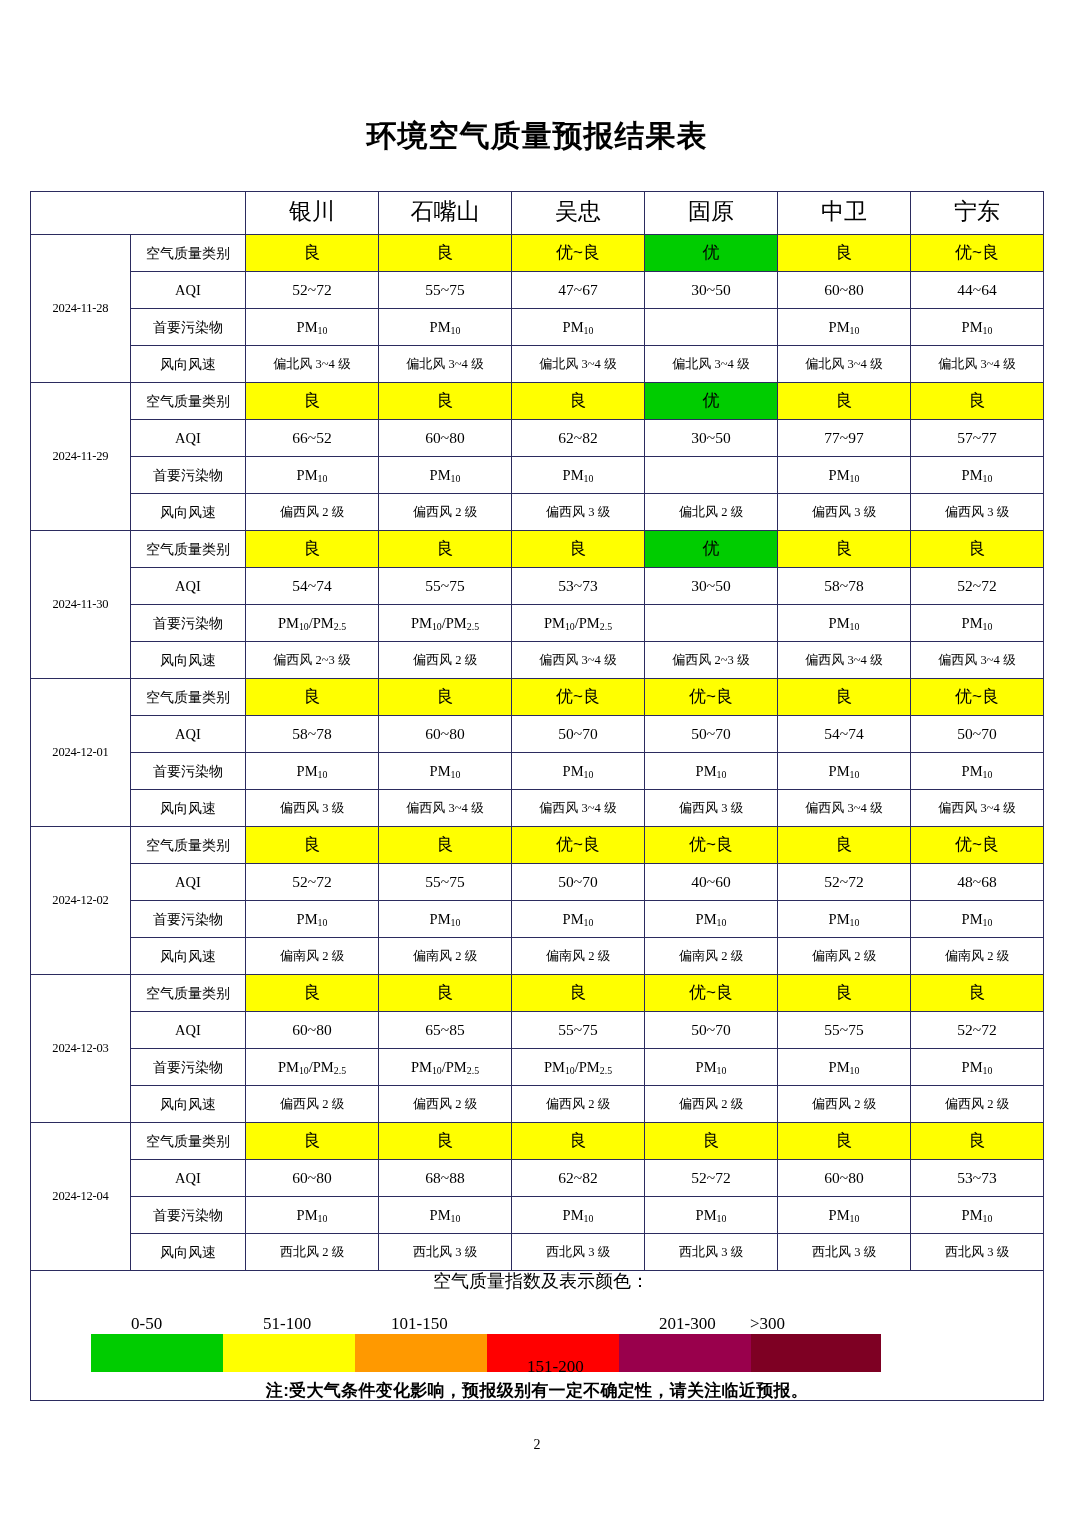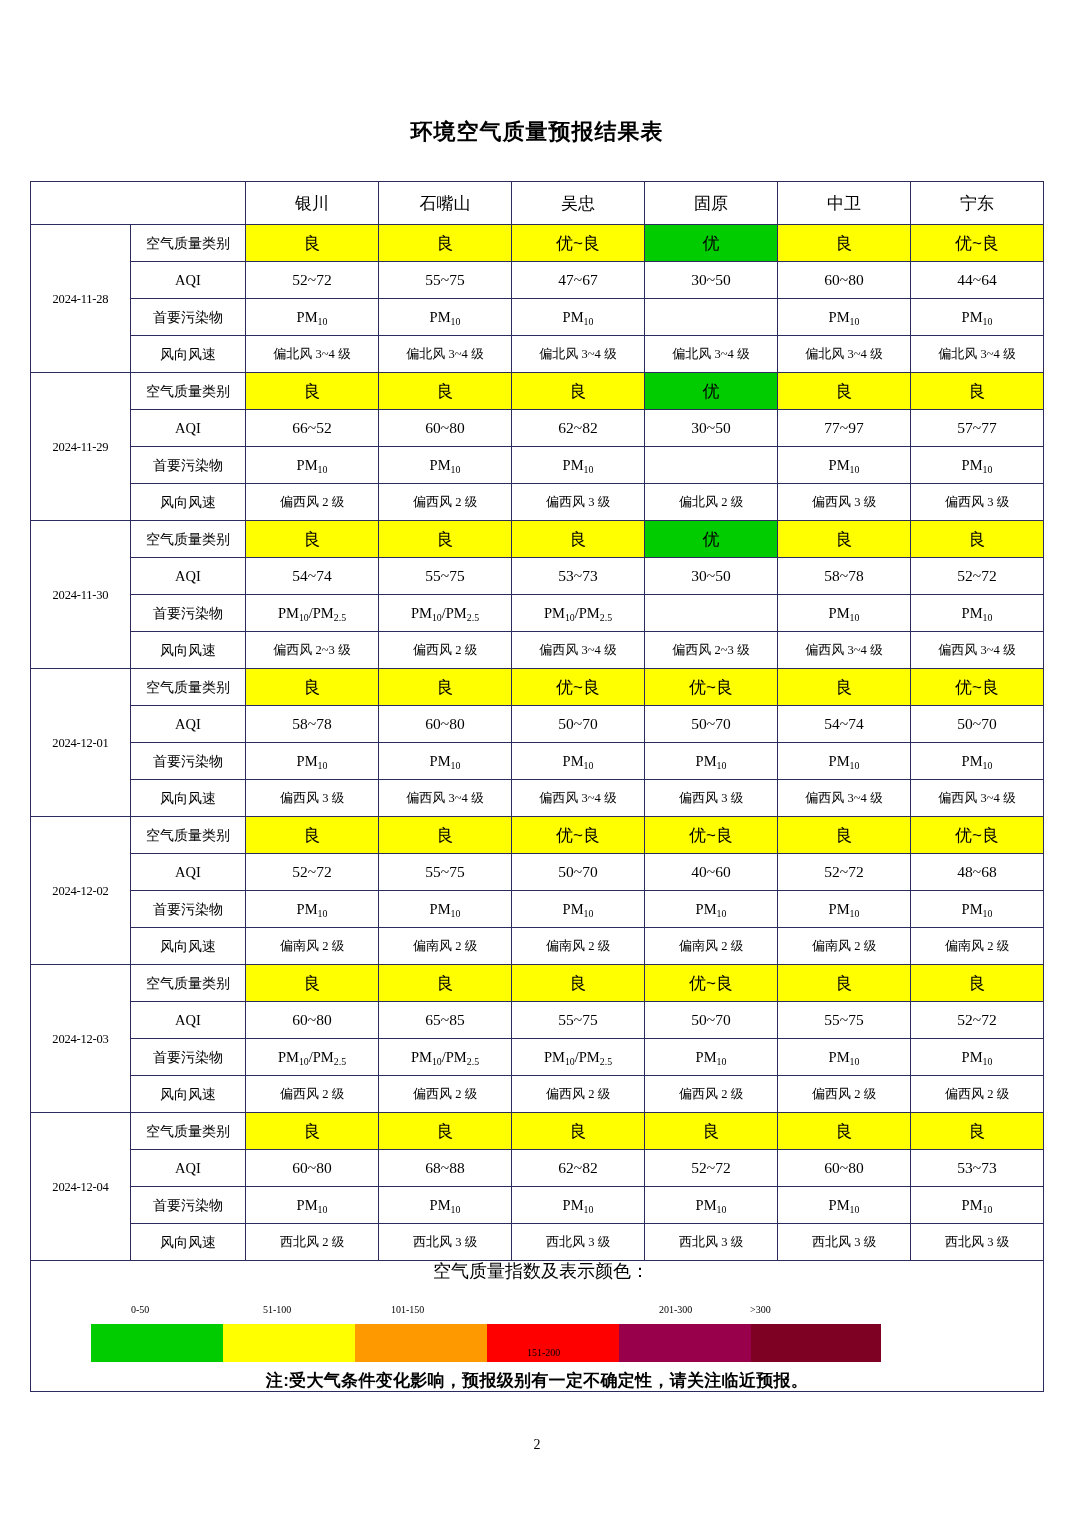--- a/index.html
+++ b/index.html
@@ -18,21 +18,21 @@
   .page {
     width: 1074px;
     height: 1520px;
     box-sizing: border-box;
     padding: 0 30px;
     position: relative;
   }
   .doc-title {
     text-align: center;
     font-family: "DejaVu Serif", "Liberation Serif", serif;
-    font-size: 22px;
+    font-size: 30px;
     font-weight: bold;
     letter-spacing: 1px;
     padding-top: 118px;
     line-height: 1.2;
   }
   table.aqi {
     width: 1014px;
     border-collapse: collapse;
     table-layout: fixed;
     margin-top: 37px;
@@ -45,22 +45,22 @@
     padding: 0;
     font-weight: normal;
     line-height: 1.15;
   }
   col.c-date  { width: 100px; }
   col.c-metric{ width: 115px; }
   col.c-city  { width: 133px; }
 
   .hdr-row td { height: 42px; }
   .city-head {
-    font-family: Liberation Sans, sans-serif;
-    font-size: 17px;
+    font-family: Liberation Mono, monospace;
+    font-size: 23px;
   }
   .date-cell {
     font-size: 12.5px;
     letter-spacing: -0.2px;
   }
   .metric-cell {
     font-family: "Liberation Sans", "DejaVu Sans", sans-serif;
     font-size: 14px;
   }
   .metric-cell.aqi-label {
@@ -116,21 +116,21 @@
     padding-left: 8px;
     margin-bottom: 22px;
   }
   .legend-labels {
     position: relative;
     height: 20px;
     margin-left: 60px;
   }
   .legend-labels span {
     position: absolute;
-    font-size: 10px;
+    font-size: 17px;
     top: 0;
   }
   .legend-bar {
     margin-left: 60px;
     height: 38px;
     width: 790px;
     display: flex;
   }
   .legend-bar div { height: 100%; }
   .band0 { width: 132px; }

